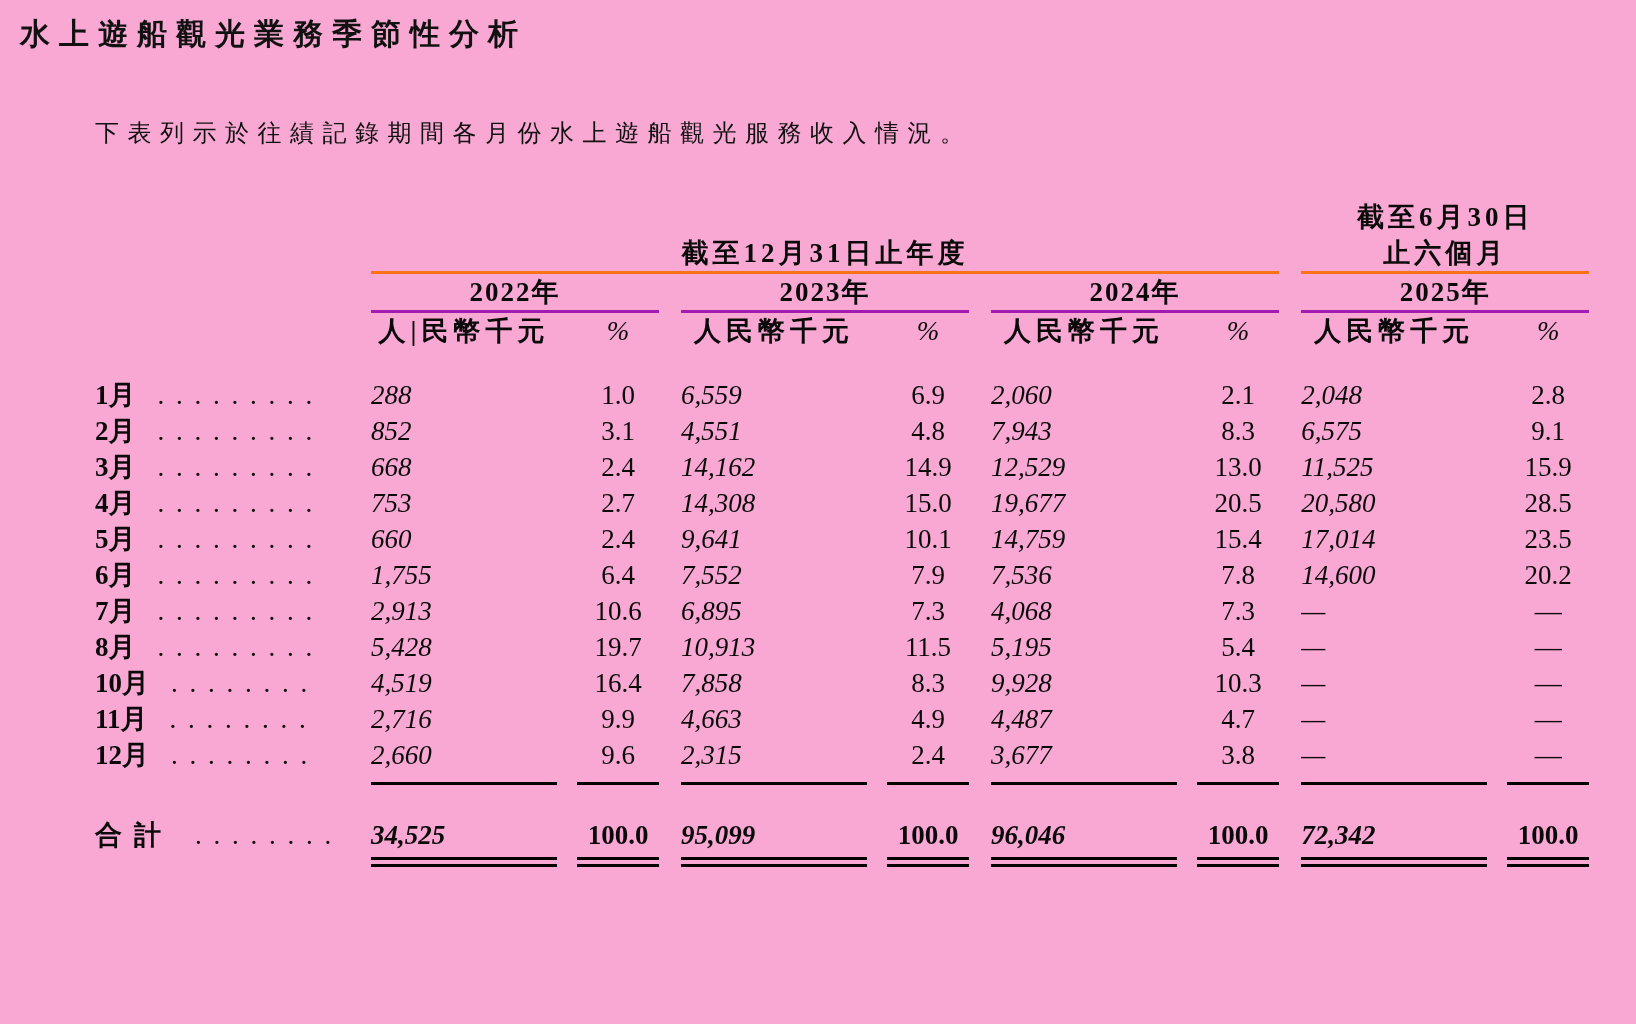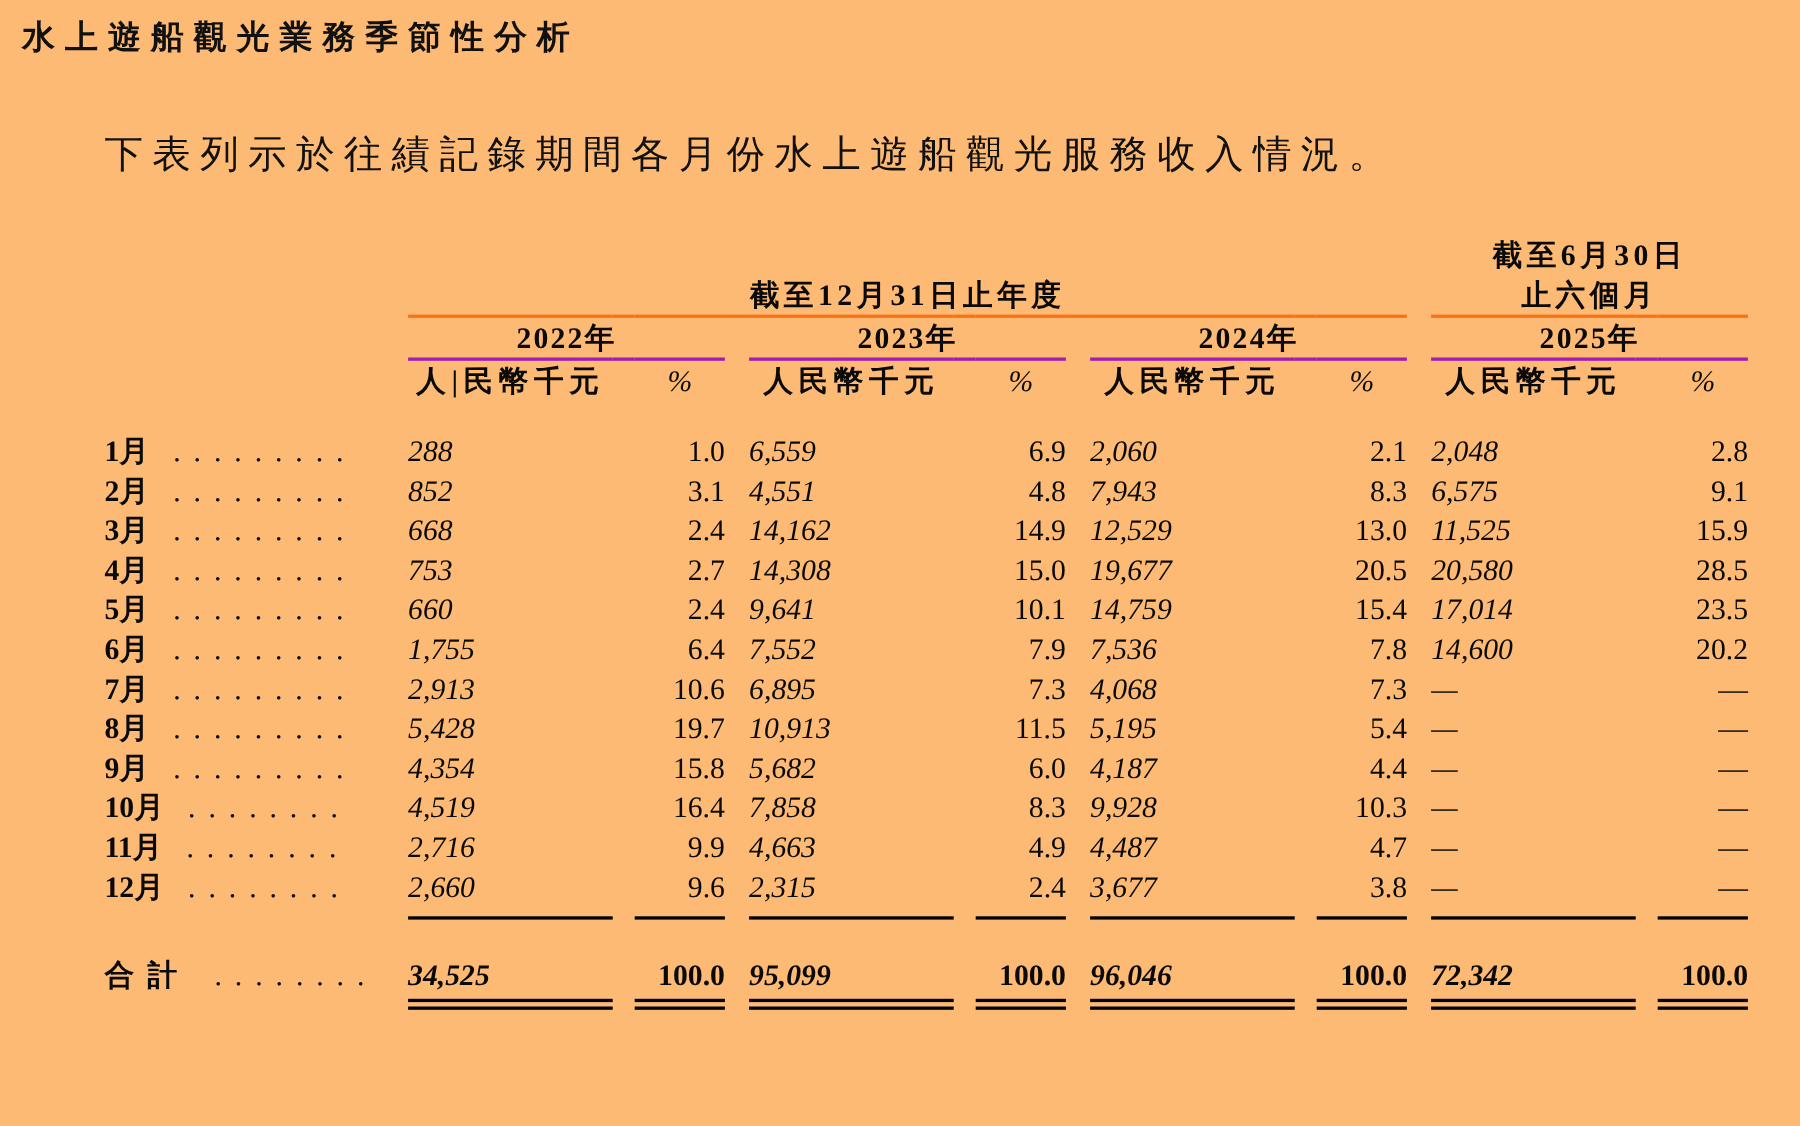--- a/index.html
+++ b/index.html
@@ -8,33 +8,33 @@
     color: #0a0a0a;
     font-family: "Liberation Serif", "DejaVu Serif", serif;
   }
   .page {
     position: relative;
     width: 1636px;
     height: 1024px;
     overflow: hidden;
     box-sizing: border-box;
     padding: 10px 0 0 95px;
-    background: #fdba74;
+    background: #f9a8d4;
   }
   .title {
     margin: 4px 0 0 -75px;
     font-family: "Liberation Sans", "DejaVu Sans", sans-serif;
     font-weight: 700;
     font-size: 30px;
     letter-spacing: 9px;
     color: #111;
   }
   .intro {
     margin: 62px 0 0 0;
-    font-size: 35px;
+    font-size: 24px;
     letter-spacing: 8.5px;
     color: #111;
     white-space: nowrap;
   }
   table.rev {
     border-collapse: collapse;
     table-layout: fixed;
     margin-top: 50px;
     width: 1494px;
   }
@@ -83,21 +83,21 @@
     font-style: italic;
     font-size: 26px;
     padding-top: 12px;
     line-height: 34px;
   }
   tr.spacer td { height: 28px; line-height: 28px; }
 
   
   td.lbl { text-align: left; }
   td.v   { padding-right: 2px; font-style: italic; }
-  td.p   { text-align: right; }
+  td.p   { text-align: center; }
   .mon   { font-weight: 700; }
   .tot .mon { letter-spacing: 12px; }
   .dots  {
     font-weight: 400;
     letter-spacing: 2.5px;
     margin-left: 22px;
     font-size: 27px;
   }
   
   tr.rules td { height: 12px; line-height: 12px; }
@@ -316,38 +316,20 @@
           <td></td>
       <td class="v">5,195</td>
           <td></td>
       <td class="p">5.4</td>
           <td></td>
       <td class="v">—</td>
           <td></td>
       <td class="p">—</td>
     </tr>
     <tr>
-      <td class="lbl"><span class="mon">9月</span><span class="dots">. . . . . . . . .</span></td>
-      <td class="v">4,354</td>
-          <td></td>
-      <td class="p">15.8</td>
-          <td></td>
-      <td class="v">5,682</td>
-          <td></td>
-      <td class="p">6.0</td>
-          <td></td>
-      <td class="v">4,187</td>
-          <td></td>
-      <td class="p">4.4</td>
-          <td></td>
-      <td class="v">—</td>
-          <td></td>
-      <td class="p">—</td>
-    </tr>
-    <tr>
       <td class="lbl"><span class="mon">10月</span><span class="dots">. . . . . . . .</span></td>
       <td class="v">4,519</td>
           <td></td>
       <td class="p">16.4</td>
           <td></td>
       <td class="v">7,858</td>
           <td></td>
       <td class="p">8.3</td>
           <td></td>
       <td class="v">9,928</td>

